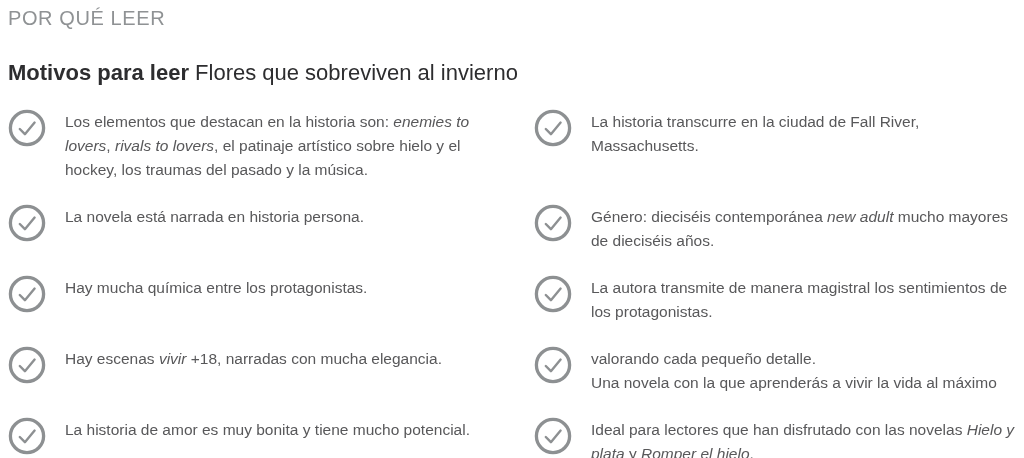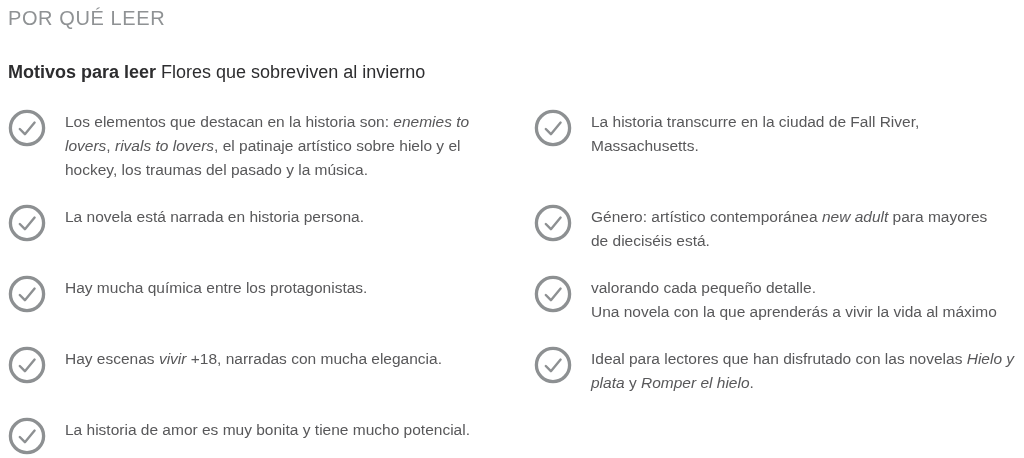--- a/index.html
+++ b/index.html
@@ -15,21 +15,21 @@
     background:var(--c-bg);
     font-family:"Liberation Sans","DejaVu Sans",sans-serif;
   }
   .section{padding:6px 8px 0 8px;}
   .section-title{
     font-size:20px;font-weight:400;letter-spacing:0.6px;
     color:var(--c-title);line-height:25px;
   }
   .reasons-heading{
     margin-top:30px;
-    font-size:18px;line-height:23px;color:var(--c-heading);
+    font-size:22px;line-height:23px;color:var(--c-heading);
   }
   .reasons-heading .bold{font-weight:700;}
   .reasons-heading .regular{font-weight:400;}
   .reasons-grid{
     margin-top:25px;
     display:grid;
     grid-template-columns:482px 482px;
     grid-template-rows:repeat(5,auto);
     grid-auto-flow:column;
     column-gap:44px;
@@ -134,25 +134,37 @@
   </div>
 
   <div class="reason">
     <span class="reason-icon">
       <svg viewBox="0 0 38 38" fill="none" xmlns="http://www.w3.org/2000/svg">
         <circle cx="19" cy="19" r="16.6" stroke="currentColor" stroke-width="3.3"></circle>
         <path d="M11.8 20 L16.9 25.2 L26.6 13.6" stroke="currentColor" stroke-width="2.4" stroke-linecap="round" stroke-linejoin="round"></path>
       </svg>
     </span>
     <div class="reason-text">
-          <div><span>Género: artístico contemporánea </span><em>new adult</em><span> para mayores</span></div>
-          <div><span>de dieciséis está.</span></div>
+          <div><span>Género: dieciséis contemporánea </span><em>new adult</em><span> mucho mayores</span></div>
+          <div><span>de dieciséis años.</span></div>
         </div>
   </div>
 
+  <div class="reason">
+    <span class="reason-icon">
+      <svg viewBox="0 0 38 38" fill="none" xmlns="http://www.w3.org/2000/svg">
+        <circle cx="19" cy="19" r="16.6" stroke="currentColor" stroke-width="3.3"></circle>
+        <path d="M11.8 20 L16.9 25.2 L26.6 13.6" stroke="currentColor" stroke-width="2.4" stroke-linecap="round" stroke-linejoin="round"></path>
+      </svg>
+    </span>
+    <div class="reason-text">
+          <div><span>La autora transmite de manera magistral los sentimientos de</span></div>
+          <div><span>los protagonistas.</span></div>
+        </div>
+  </div>
 
   <div class="reason">
     <span class="reason-icon">
       <svg viewBox="0 0 38 38" fill="none" xmlns="http://www.w3.org/2000/svg">
         <circle cx="19" cy="19" r="16.6" stroke="currentColor" stroke-width="3.3"></circle>
         <path d="M11.8 20 L16.9 25.2 L26.6 13.6" stroke="currentColor" stroke-width="2.4" stroke-linecap="round" stroke-linejoin="round"></path>
       </svg>
     </span>
     <div class="reason-text">
           <div><span>valorando cada pequeño detalle.</span></div>

